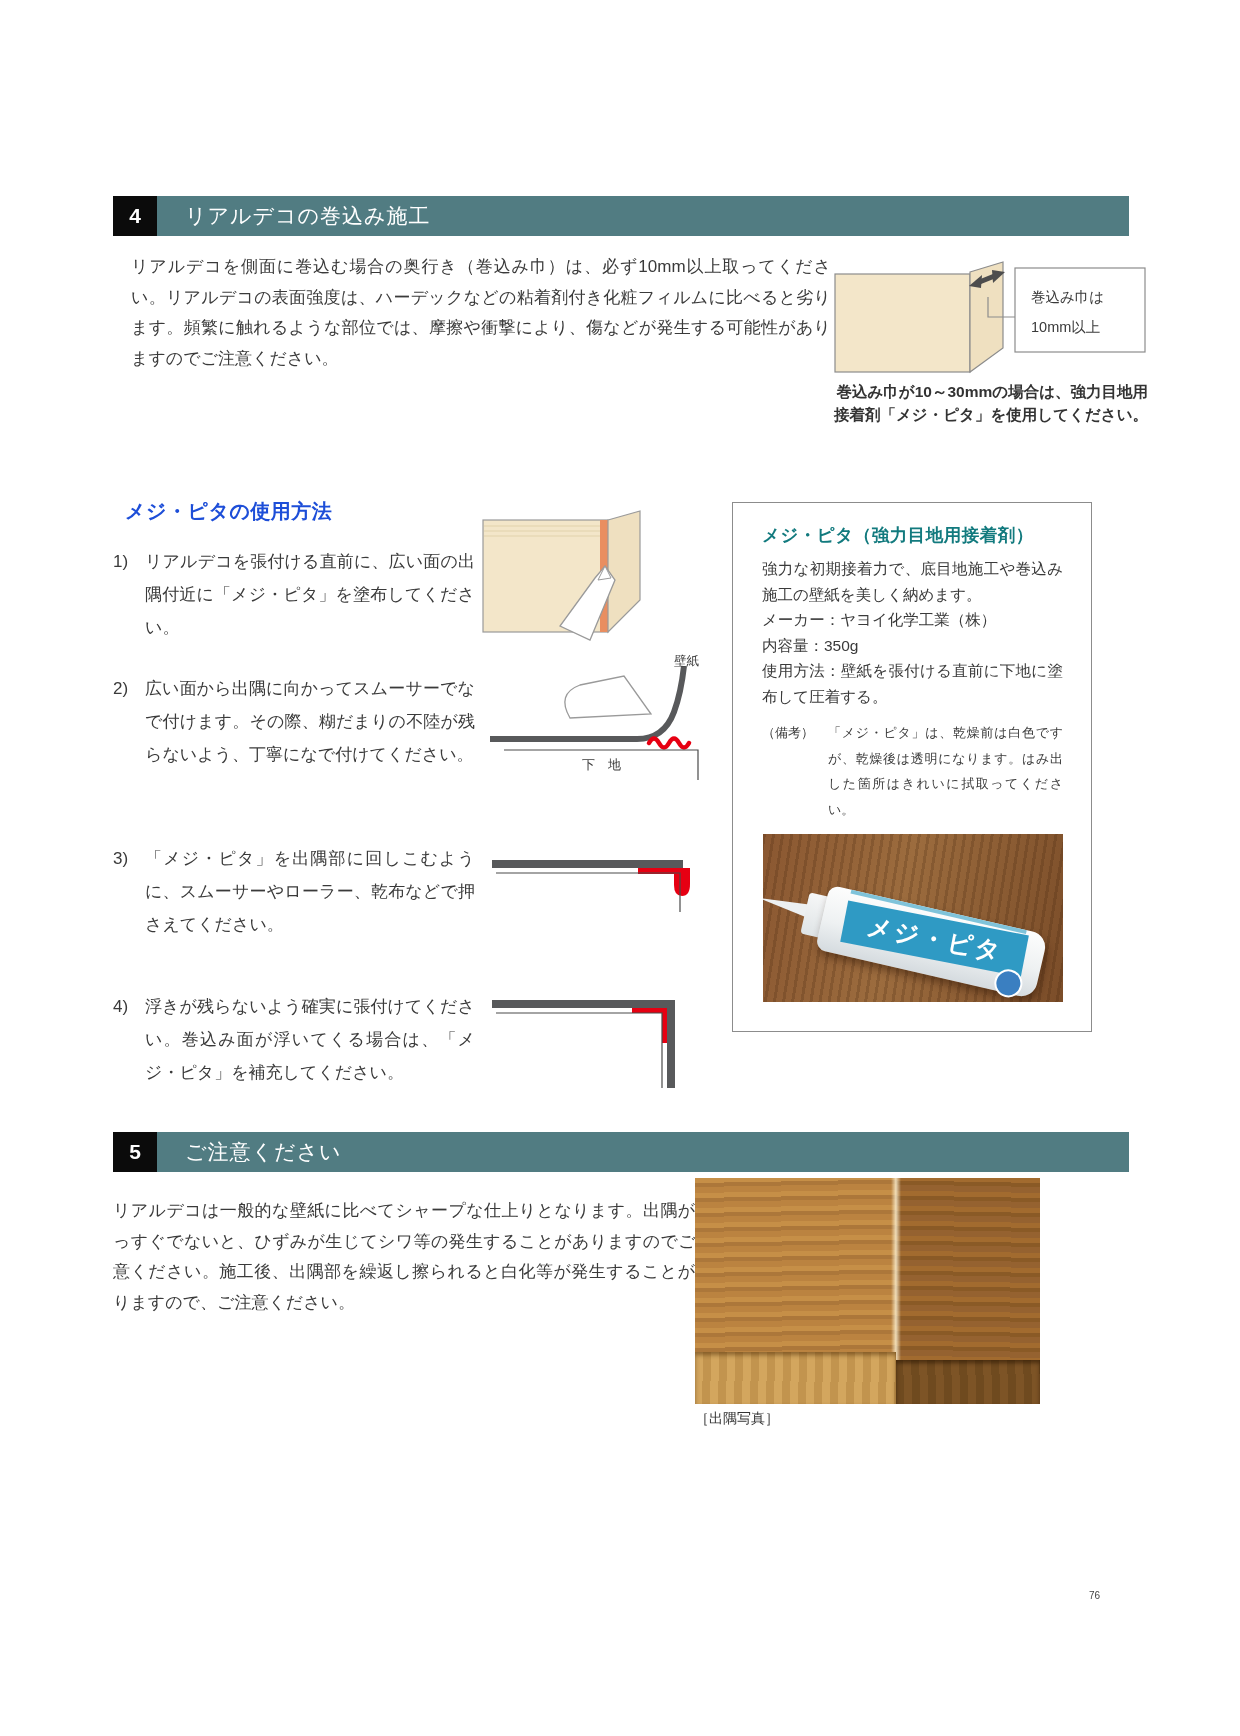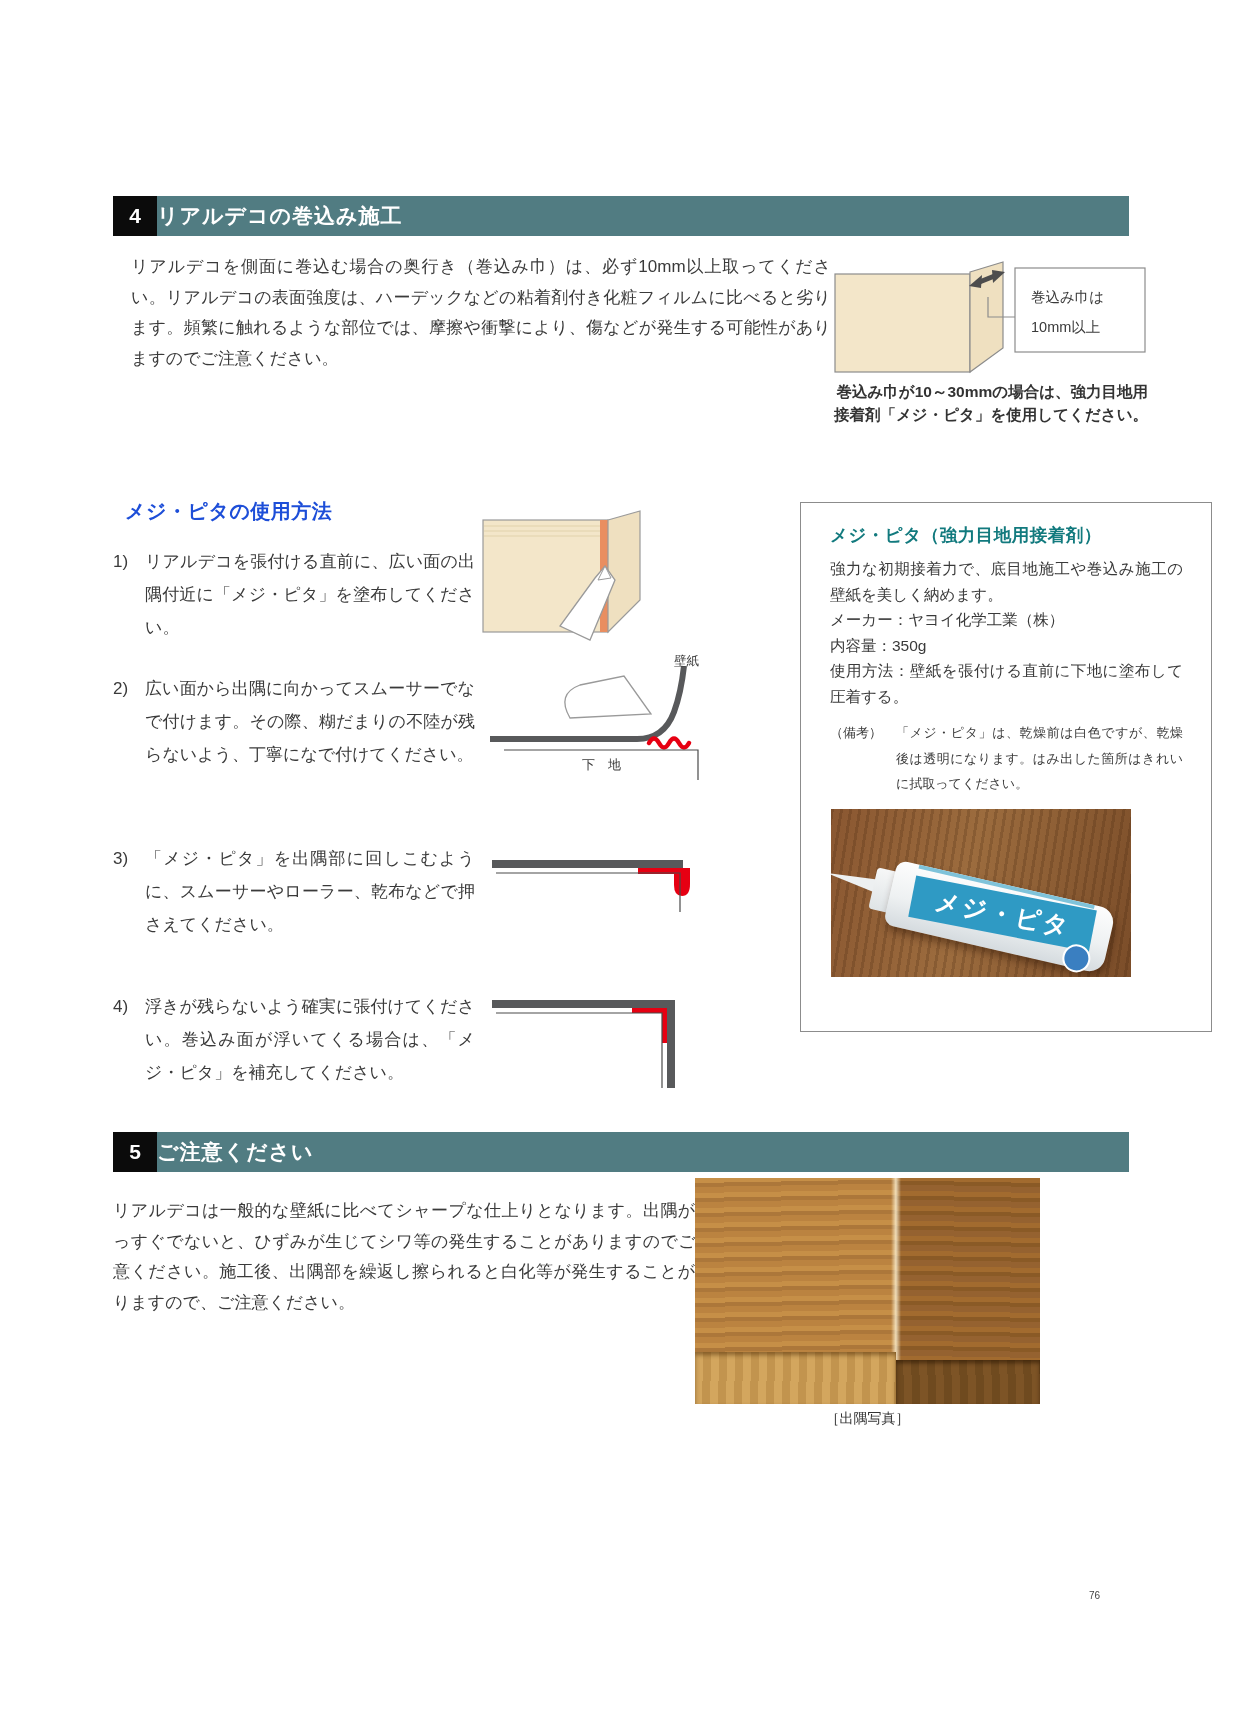--- a/index.html
+++ b/index.html
@@ -5,37 +5,37 @@
   html,body{margin:0;padding:0;background:#e8e8e8;}
   .page{
     position:relative;width:1240px;height:1736px;background:#ffffff;
     margin:0 auto;overflow:hidden;
     font-family:"Liberation Sans","DejaVu Sans",sans-serif;
     color:#3a3a3a;
   }
   
   .sec-bar{position:absolute;left:113px;width:1016px;height:40px;background:#517c82;display:flex;align-items:stretch;}
   .sec-num{width:44px;background:#0b0b0b;color:#fff;font-weight:bold;font-size:21px;display:flex;align-items:center;justify-content:center;}
-  .sec-title{color:#fff;font-weight:bold;font-size:21px;display:flex;align-items:center;padding-left:0;letter-spacing:1px;}
+  .sec-title{color:#fff;font-weight:normal;font-size:21px;display:flex;align-items:center;padding-left:28px;letter-spacing:1px;}
   
   .para{position:absolute;font-size:17px;line-height:30.5px;text-align:justify;}
   #sec4-para{left:131px;top:252px;width:700px;}
   #sec5-para{left:113px;top:1196px;width:600px;}
   
   .sub-head{position:absolute;left:113px;top:498px;color:#1d4ed8;font-size:20px;font-weight:bold;letter-spacing:0.5px;margin-left:12px;}
   
   .step{position:absolute;left:113px;width:362px;display:flex;font-size:17px;line-height:33px;}
   .step .n{width:32px;flex:none;}
   .step .t{width:330px;text-align:justify;}
   
   .dia{position:absolute;}
   
   #wrap-caption{position:absolute;left:833px;top:380px;width:315px;font-size:15.5px;line-height:23px;font-weight:bold;color:#333;text-align:right;}
   
-  .info-box{position:absolute;left:800px;top:502px;width:412px;height:530px;border:1px solid #8c8c8c;box-sizing:border-box;padding:20px 28px 0 29px;background:#fff;}
+  .info-box{position:absolute;left:732px;top:502px;width:360px;height:530px;border:1px solid #8c8c8c;box-sizing:border-box;padding:20px 28px 0 29px;background:#fff;}
   .info-title{color:#127a7e;font-size:17.5px;font-weight:bold;margin-bottom:9px;letter-spacing:0.5px;}
   .info-text{font-size:15.5px;line-height:25.5px;text-align:justify;}
   .info-note{display:flex;font-size:13px;line-height:25.5px;margin-top:11px;}
   .info-note .lbl{flex:none;width:66px;}
   .info-note .txt{flex:1;text-align:justify;}
   
   .product-photo{position:relative;margin-top:12px;margin-left:1px;width:300px;height:168px;overflow:hidden;
     background:
       repeating-linear-gradient(99deg, rgba(59,30,8,0.20) 0 3px, rgba(0,0,0,0) 3px 9px),
       linear-gradient(104deg,#8a5731 0%,#9c6c3e 45%,#7b4d29 100%);}
@@ -54,21 +54,21 @@
   .corner-left{position:absolute;left:0;top:0;width:201px;height:174px;
     background:repeating-linear-gradient(179deg,#c68f47 0 5px,#ac773a 5px 9px,#bb8340 9px 15px);}
   .corner-right{position:absolute;left:201px;top:0;width:144px;height:182px;
     background:repeating-linear-gradient(181deg,#a26b2f 0 5px,#8a5a26 5px 9px,#956230 9px 15px);}
   .corner-edge{position:absolute;left:196px;top:0;width:10px;height:182px;
     background:linear-gradient(90deg,rgba(255,250,230,0) 0%,rgba(255,244,214,0.8) 50%,rgba(255,250,230,0) 100%);}
   .corner-base-left{position:absolute;left:0;top:174px;width:201px;height:52px;
     background:repeating-linear-gradient(91deg,#d3a65e 0 8px,#c2944e 8px 16px);box-shadow:inset 0 3px 4px rgba(70,35,0,0.5);}
   .corner-base-right{position:absolute;left:201px;top:182px;width:144px;height:44px;
     background:repeating-linear-gradient(89deg,#6f4a1f 0 8px,#7d5426 8px 16px);box-shadow:inset 0 3px 4px rgba(40,20,0,0.6);}
-  #corner-caption{position:absolute;left:695px;top:1410px;width:345px;text-align:center;font-size:14px;color:#333;}
+  #corner-caption{position:absolute;left:695px;top:1410px;width:345px;text-align:left;font-size:14px;color:#333;}
   
   #page-num{position:absolute;right:140px;top:1590px;font-size:10px;color:#444;}
   svg text{font-family:"Liberation Sans","DejaVu Sans",sans-serif;}
 </style>
 </head>
 <body>
 
 <div class="page">
 
   <div class="sec-bar" style="top:196px;">

